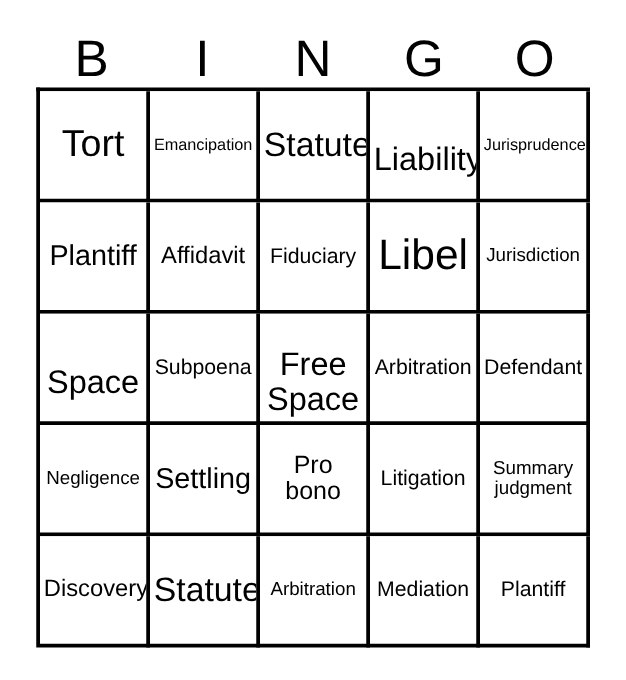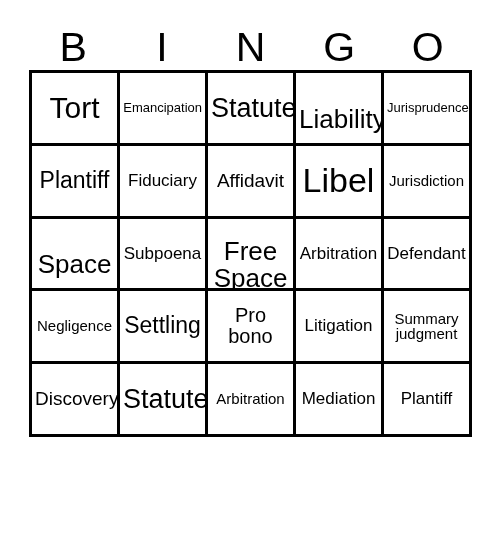--- a/index.html
+++ b/index.html
@@ -45,21 +45,21 @@
     color: #000000;
     user-select: none;
   }
 
   
   #bingo-grid {
     position: absolute;
     left: 29px;
     top: 70px;
     width: 443px;
-    height: 367px;
+    height: 448px;
     box-sizing: border-box;
     border-top: 3px solid #000000;
     border-left: 3px solid #000000;
     display: grid;
     grid-template-columns: repeat(5, 1fr);
     grid-template-rows: repeat(5, 1fr);
     background: #ffffff;
   }
 
   .bingo-cell {
@@ -89,21 +89,21 @@
   
   .fs-xxl  { font-size: 34px; }
   .fs-xl   { font-size: 20px; }
   .fs-lg   { font-size: 30px; }
   .fs-ml   { font-size: 27px; }
   .fs-md   { font-size: 26px; margin-top: 23px; }
   .fs-sm   { font-size: 23px; }
   .fs-xs   { font-size: 19px; }
   .fs-xxs  { font-size: 17px; }
   .fs-tiny { font-size: 15px; }
-  .fs-mini { font-size: 13px; text-align: right; }
+  .fs-mini { font-size: 13px; }
 </style>
 </head>
 <body>
 
 <div id="card-root">
 
   <div id="bingo-header">
     <div class="header-letter">B</div>
     <div class="header-letter">I</div>
     <div class="header-letter">N</div>
@@ -126,24 +126,24 @@
         <span class="cell-text fs-md">Liability</span>
       </div>
     <div class="bingo-cell">
         <span class="cell-text fs-mini">Jurisprudence</span>
       </div>
 
     <div class="bingo-cell">
         <span class="cell-text fs-sm">Plantiff</span>
       </div>
     <div class="bingo-cell">
+        <span class="cell-text fs-xs">Affidavit</span>
+      </div>
+    <div class="bingo-cell">
         <span class="cell-text fs-xxs">Fiduciary</span>
-      </div>
-    <div class="bingo-cell">
-        <span class="cell-text fs-xs">Affidavit</span>
       </div>
     <div class="bingo-cell">
         <span class="cell-text fs-xxl">Libel</span>
       </div>
     <div class="bingo-cell">
         <span class="cell-text fs-tiny">Jurisdiction</span>
       </div>
 
     <div class="bingo-cell">
         <span class="cell-text fs-md">Space</span>

